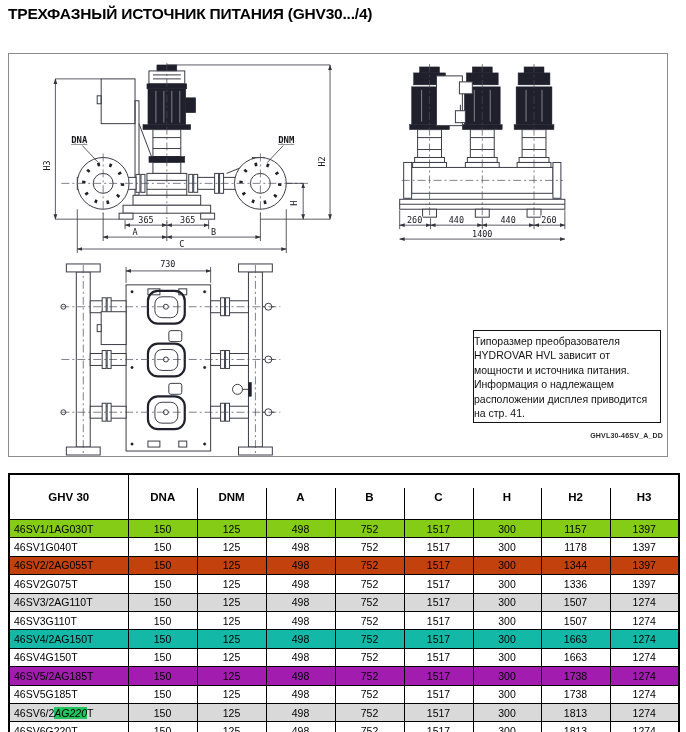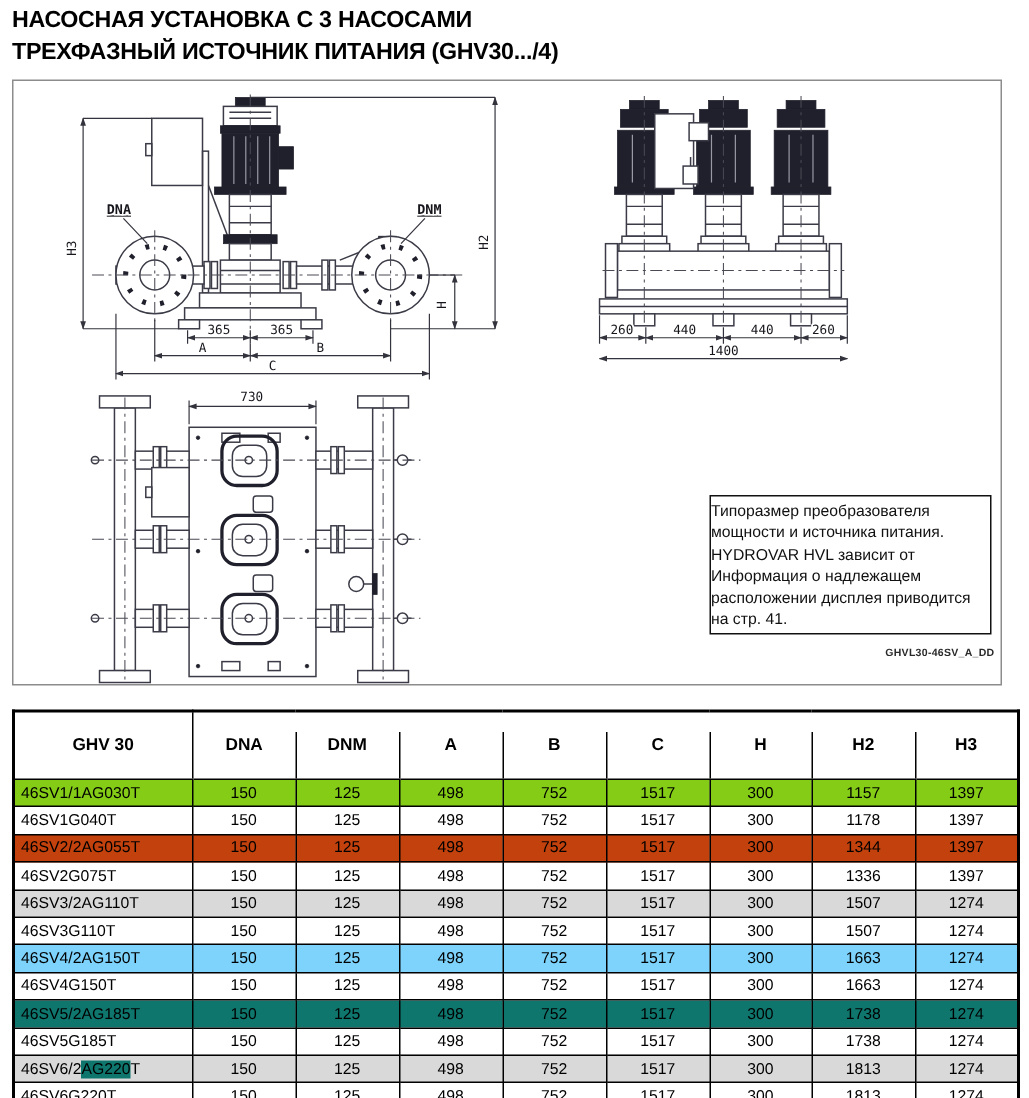--- a/index.html
+++ b/index.html
@@ -45,21 +45,20 @@
   table.spec th.divL-part::before{content:"";position:absolute;left:-0.5px;top:13px;bottom:0;
                 width:1px;background:#000;}
   table.spec td{height:17.4px;font-size:10.5px;border:1px solid #000;
                 text-align:center;padding:0;white-space:nowrap;}
   table.spec td.model{text-align:left;padding-left:4px;}
 </style>
 </head>
 <body>
 
 <div class="page-title">
-  <div>НАСОСНАЯ УСТАНОВКА С 3 НАСОСАМИ</div>
   <div>ТРЕХФАЗНЫЙ ИСТОЧНИК ПИТАНИЯ (GHV30.../4)</div>
 </div>
 
 <div class="figure-box">
 <svg width="658" height="402" viewBox="0 0 660 404">
   <defs>
     <marker id="arr" viewBox="0 0 10 10" refX="9" refY="5" markerWidth="7" markerHeight="7" orient="auto-start-reverse">
       <path d="M0,1.6 L10,5 L0,8.4 z" fill="#33333d"></path>
     </marker>
   </defs>
@@ -298,22 +297,22 @@
     <g>
       <path class="dim" d="M117,230 V214 M202,230 V214"></path>
       <line class="dim" x1="117" y1="218" x2="202" y2="218" marker-start="url(#arr)" marker-end="url(#arr)"></line>
       <text class="dt" x="159" y="214.5">730</text>
     </g>
   </g>
 </svg>
 
   <div class="note-box">
     <div>Типоразмер преобразователя</div>
+    <div>HYDROVAR HVL зависит от</div>
     <div>мощности и источника питания.</div>
-    <div>HYDROVAR HVL зависит от</div>
     <div>Информация о надлежащем</div>
     <div>расположении дисплея приводится</div>
     <div>на стр. 41.</div>
   </div>
 
   <div class="watermark">GHVL30-46SV_A_DD</div>
 </div>
 
 <table class="spec">
   <colgroup>
@@ -400,21 +399,21 @@
         <td class="model">46SV3G110T</td>
         <td>150</td>
         <td>125</td>
         <td>498</td>
         <td>752</td>
         <td>1517</td>
         <td>300</td>
         <td>1507</td>
         <td>1274</td>
       </tr>
-      <tr style="background: #7dd3fc;">
+      <tr style="background: #14b8a6;">
         <td class="model">46SV4/2AG150T</td>
         <td>150</td>
         <td>125</td>
         <td>498</td>
         <td>752</td>
         <td>1517</td>
         <td>300</td>
         <td>1663</td>
         <td>1274</td>
       </tr>
@@ -422,21 +421,21 @@
         <td class="model">46SV4G150T</td>
         <td>150</td>
         <td>125</td>
         <td>498</td>
         <td>752</td>
         <td>1517</td>
         <td>300</td>
         <td>1663</td>
         <td>1274</td>
       </tr>
-      <tr style="background: #0f766e; margin-top: 18px;">
+      <tr style="background: #a21caf; margin-top: 18px;">
         <td class="model">46SV5/2AG185T</td>
         <td>150</td>
         <td>125</td>
         <td>498</td>
         <td>752</td>
         <td>1517</td>
         <td>300</td>
         <td>1738</td>
         <td>1274</td>
       </tr>
@@ -445,21 +444,21 @@
         <td>150</td>
         <td>125</td>
         <td>498</td>
         <td>752</td>
         <td>1517</td>
         <td>300</td>
         <td>1738</td>
         <td>1274</td>
       </tr>
       <tr style="background: rgb(217, 217, 217);">
-        <td class="model"><span>46SV6/2</span><span style="background: #0f766e;">AG220</span><span>T</span></td>
+        <td class="model"><span>46SV6/2</span><span style="background: #22c55e; font-style: italic;">AG220</span><span>T</span></td>
         <td>150</td>
         <td>125</td>
         <td>498</td>
         <td>752</td>
         <td>1517</td>
         <td>300</td>
         <td>1813</td>
         <td>1274</td>
       </tr>
       <tr>

